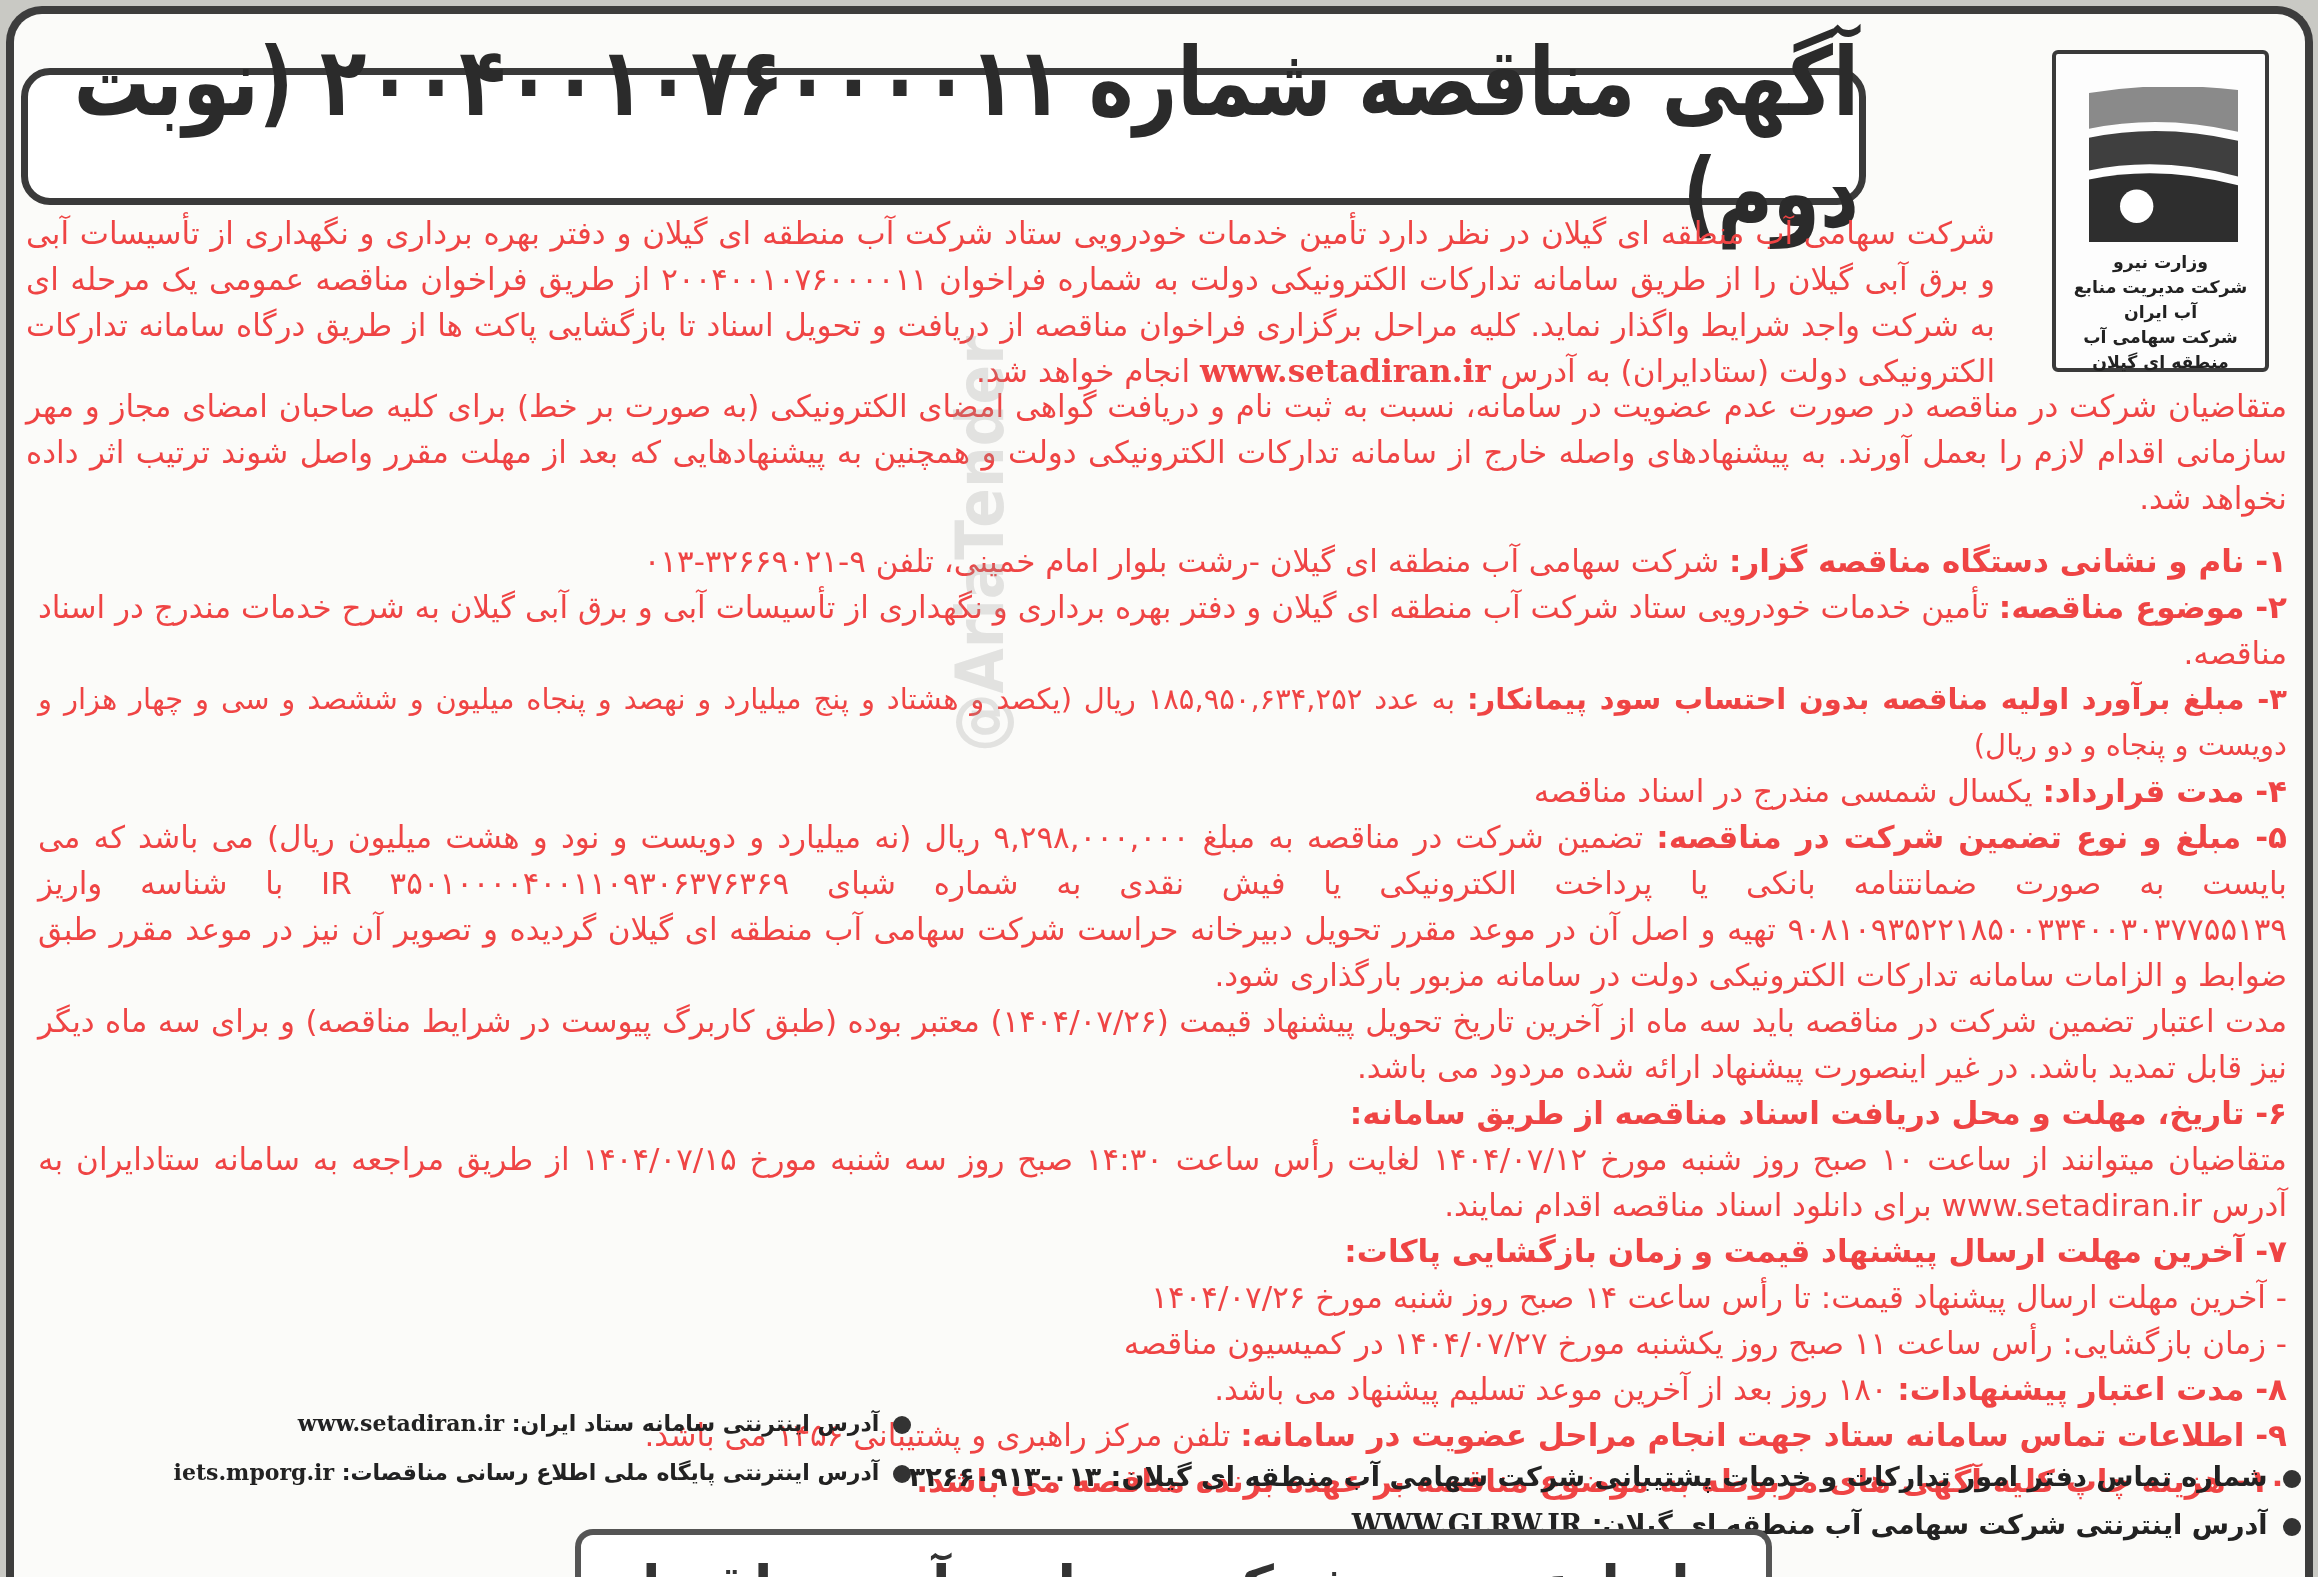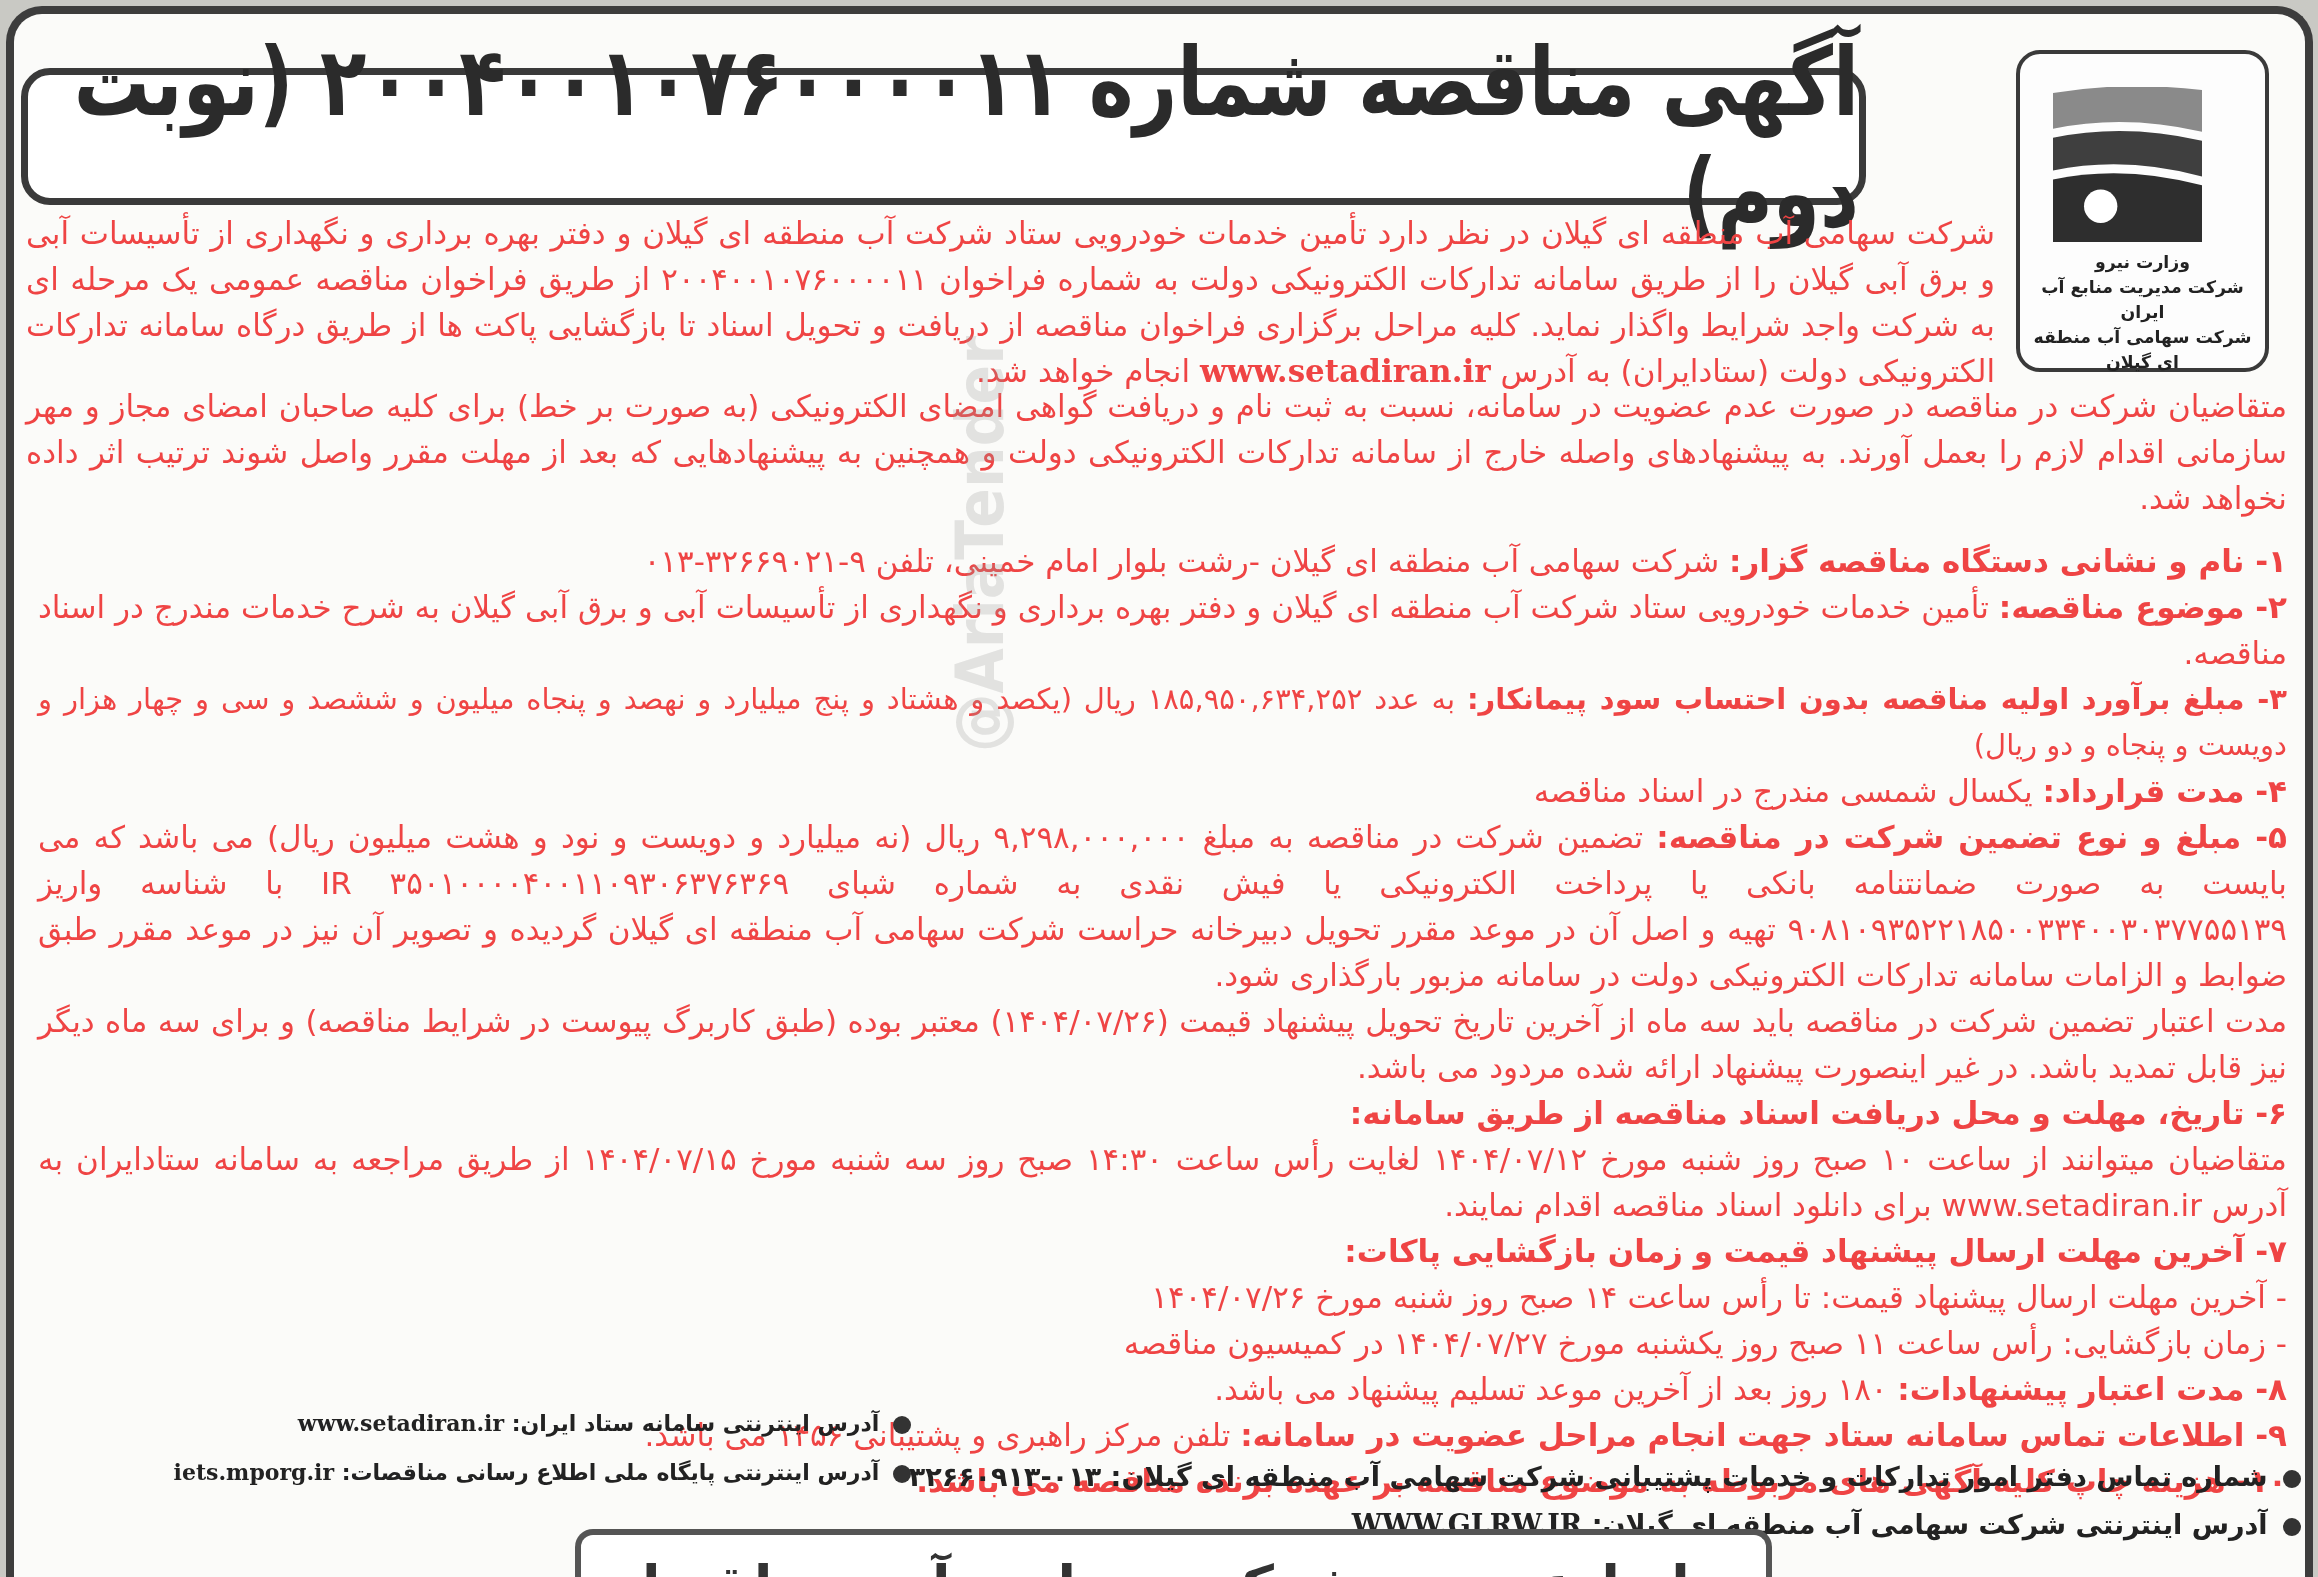--- a/index.html
+++ b/index.html
@@ -23,22 +23,22 @@
     border: 7.1px solid #3a3a3a; border-radius: 29px;
     background: #fff; box-sizing: border-box;
     display: flex; align-items: center; justify-content: center; margin-top: 36px;
   }
   .title {
     direction: rtl; font-family: "DejaVu Sans", sans-serif; font-weight: bold;
     font-size: 76px; color: #2b2b2b; letter-spacing: -1.2px;
     transform: scaleY(1.25);
   }
   .logo-box {
-    position: absolute; right: 36px; top: 36px; width: 253px; height: 322px;
-    border: 4.8px solid #3a3a3a; border-radius: 24px; background: #fdfdfd;
+    position: absolute; right: 36px; top: 36px; width: 217px; height: 322px;
+    border: 4.8px solid #3a3a3a; border-radius: 6px; background: #fdfdfd;
     box-sizing: border-box;
   }
   .logo-flag { position: absolute; left: 33px; top: 33px; width: 149px; height: 155px; }
   .logo-text {
     position: absolute; left: 6px; right: 6px; top: 196px;
     direction: rtl; text-align: center; font-weight: bold; font-size: 17.3px;
     line-height: 25px; color: #222;
   }
   .body-text {
     position: absolute; direction: rtl; text-align: justify;

